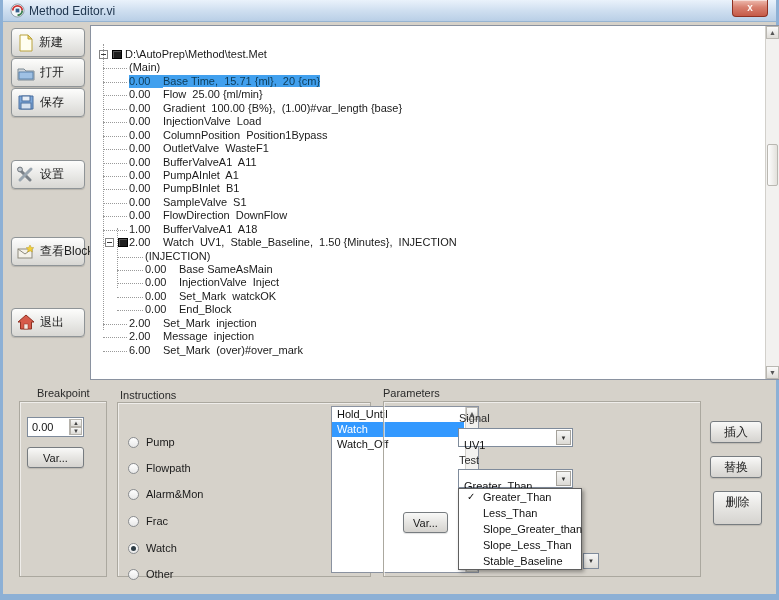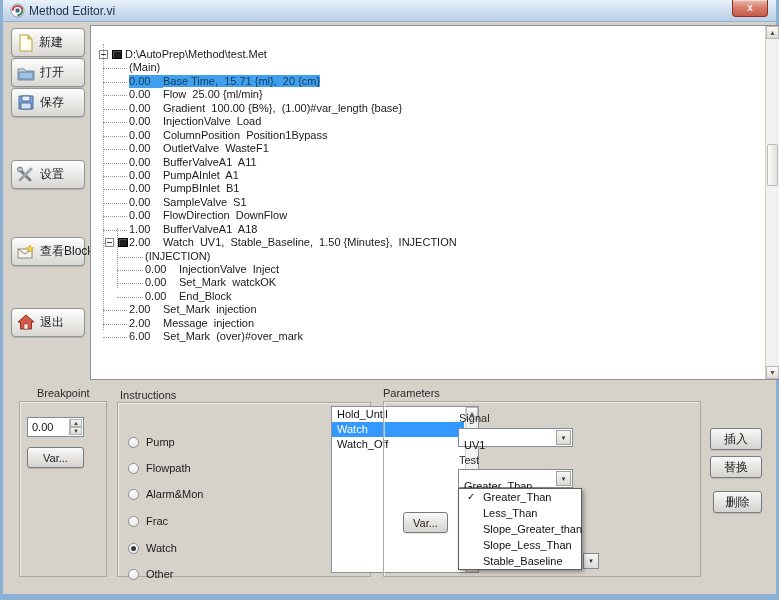--- a/index.html
+++ b/index.html
@@ -177,20 +177,21 @@
           <div class="trow lvl1"><span class="time">0.00</span><span class="ttext">ColumnPosition  Position1Bypass</span></div>
           <div class="trow lvl1"><span class="time">0.00</span><span class="ttext">OutletValve  WasteF1</span></div>
           <div class="trow lvl1"><span class="time">0.00</span><span class="ttext">BufferValveA1  A11</span></div>
           <div class="trow lvl1"><span class="time">0.00</span><span class="ttext">PumpAInlet  A1</span></div>
           <div class="trow lvl1"><span class="time">0.00</span><span class="ttext">PumpBInlet  B1</span></div>
           <div class="trow lvl1"><span class="time">0.00</span><span class="ttext">SampleValve  S1</span></div>
           <div class="trow lvl1"><span class="time">0.00</span><span class="ttext">FlowDirection  DownFlow</span></div>
           <div class="trow lvl1"><span class="time">1.00</span><span class="ttext">BufferValveA1  A18</span></div>
           <div class="trow lvl1 hasexp"><span class="expander"></span><span class="blockicon"></span><span class="time">2.00</span><span class="ttext">Watch  UV1,  Stable_Baseline,  1.50 {Minutes},  INJECTION</span></div>
           <div class="trow lvl2"><span class="ttext">(INJECTION)</span></div>
+          <div class="trow lvl2"><span class="time">0.00</span><span class="ttext">Base SameAsMain</span></div>
           <div class="trow lvl2"><span class="time">0.00</span><span class="ttext">InjectionValve  Inject</span></div>
           <div class="trow lvl2"><span class="time">0.00</span><span class="ttext">Set_Mark  watckOK</span></div>
           <div class="trow lvl2"><span class="time">0.00</span><span class="ttext">End_Block</span></div>
           <div class="trow lvl1"><span class="time">2.00</span><span class="ttext">Set_Mark  injection</span></div>
           <div class="trow lvl1"><span class="time">2.00</span><span class="ttext">Message  injection</span></div>
           <div class="trow lvl1"><span class="time">6.00</span><span class="ttext">Set_Mark  (over)#over_mark</span></div>
         </div>
       <div class="vline" style="left:12px; top:18px; height:286px;"></div>
       <div class="vline" style="left:26px; top:202px; height:60px;"></div>
       <div class="sbar" style="right:0; top:0; bottom:0; width:14px;">
@@ -267,18 +268,18 @@
     <div class="btn small" style="left:400px; top:490px; width:45px; height:21px; line-height:20px;">Var...</div>
     <div id="hidden-combo-btn">▼</div>
     <div id="test-menu">
         <div class="mitem"><span class="chk">✓</span><span>Greater_Than</span></div>
         <div class="mitem"><span>Less_Than</span></div>
         <div class="mitem"><span>Slope_Greater_than</span></div>
         <div class="mitem"><span>Slope_Less_Than</span></div>
         <div class="mitem"><span>Stable_Baseline</span></div>
       </div>
 
-    <div class="btn cjk" style="left:707px; top:399px; width:52px; height:22px; line-height:21px;margin-top:7px;">插入</div>
+    <div class="btn cjk" style="left:707px; top:399px; width:52px; height:22px; line-height:21px;">插入</div>
     <div class="btn cjk" style="left:707px; top:434px; width:52px; height:22px; line-height:21px;">替换</div>
-    <div class="btn cjk" style="left:710px; top:469px; width:49px; height:22px; line-height:21px;">删除</div>
+    <div class="btn cjk" style="left:710px; top:469px; width:49px; height:34px; line-height:21px;">删除</div>
 
   </div>
 </div>
 
 </body></html>

